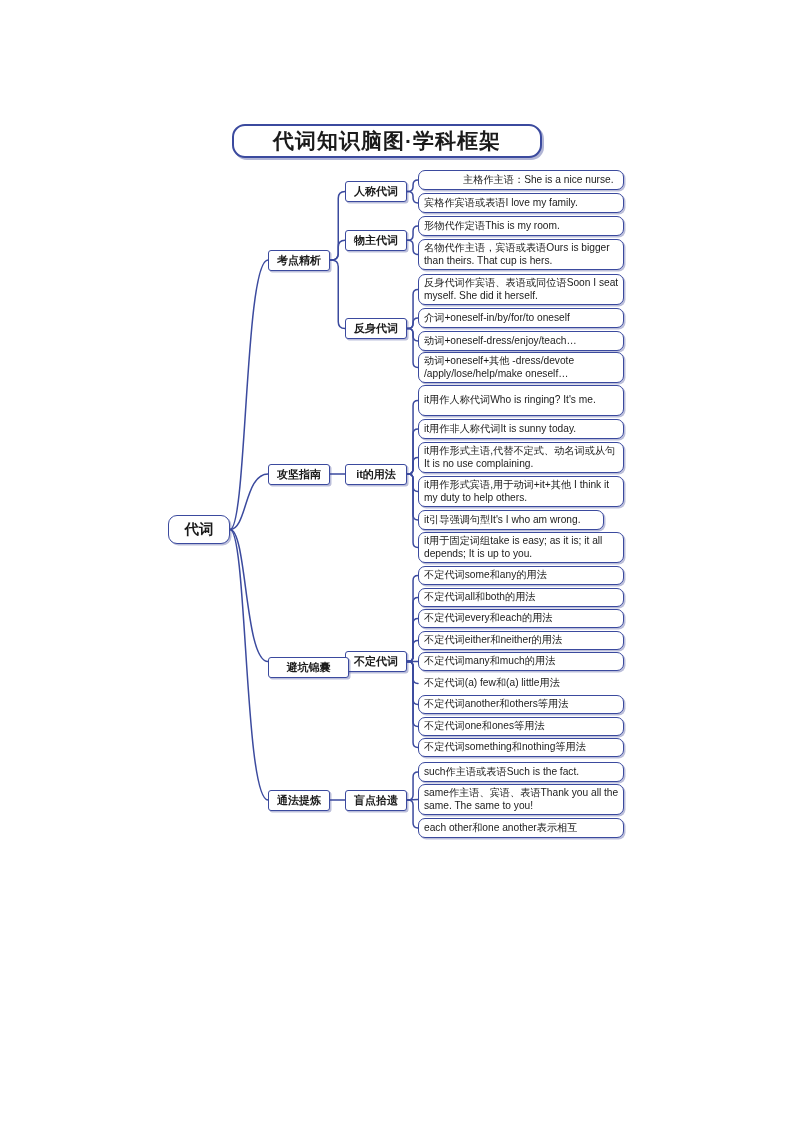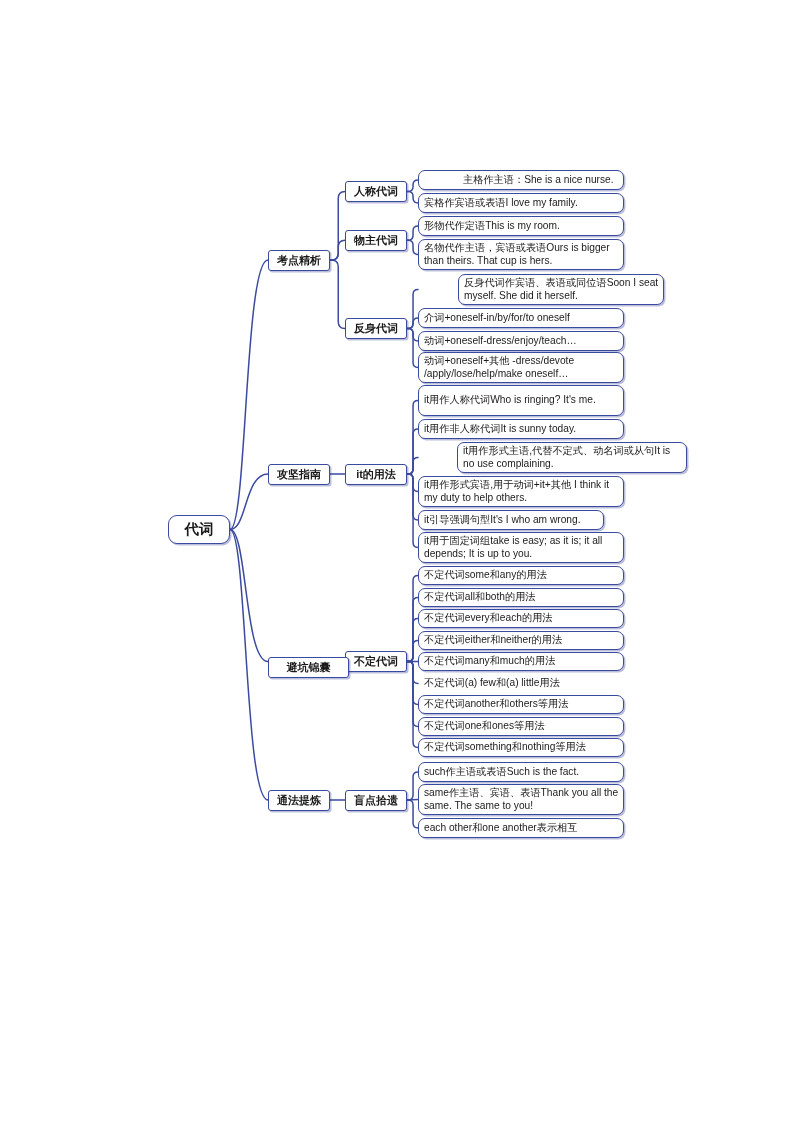--- a/index.html
+++ b/index.html
@@ -114,20 +114,23 @@
       <path d="M 407 661.5 L 408.1 661.5 Q 413.05 661.5 413.05 666.45 L 413.05 742.55 Q 413.05 747.5 418 747.5 L 418 747.5" fill="none" stroke="#3b4a9e" stroke-width="1.5" stroke-linecap="round"></path>
       <path d="M 330 661.5 L 345 661.5" fill="none" stroke="#3b4a9e" stroke-width="1.5" stroke-linecap="round"></path>
       <path d="M 230 529.5 C 247.1 529.5, 244.44 661.5, 268 661.5" fill="none" stroke="#3b4a9e" stroke-width="1.5" stroke-linecap="round"></path>
       <path d="M 407 800 L 408.1 800 Q 413.05 800 413.05 795.05 L 413.05 776.95 Q 413.05 772 418 772 L 418 772" fill="none" stroke="#3b4a9e" stroke-width="1.5" stroke-linecap="round"></path>
       <path d="M 407 800 L 418 799.5" fill="none" stroke="#3b4a9e" stroke-width="1.5" stroke-linecap="round"></path>
       <path d="M 407 800 L 408.1 800 Q 413.05 800 413.05 804.95 L 413.05 823.05 Q 413.05 828 418 828 L 418 828" fill="none" stroke="#3b4a9e" stroke-width="1.5" stroke-linecap="round"></path>
       <path d="M 330 800 L 345 800" fill="none" stroke="#3b4a9e" stroke-width="1.5" stroke-linecap="round"></path>
       <path d="M 230 529.5 C 247.1 529.5, 244.44 800, 268 800" fill="none" stroke="#3b4a9e" stroke-width="1.5" stroke-linecap="round"></path>
     </svg>
 
+  <div class="node node-title" id="title-node" style="left: 232px; top: 124px; width: 310px; height: 34px;">
+    <span>代词知识脑图·学科框架</span>
+  </div>
 
   <div class="node node-root" id="root-node" style="left: 168px; top: 515px; width: 62px; height: 29px;">
     <span>代词</span>
   </div>
 
   <div id="nodes">
       <div class="node node-leaf" style="left: 418px; top: 170px; width: 206px; height: 20px; padding-left: 44px;">
         <span class="txt">主格作主语：She is a nice nurse.</span>
       </div>
       <div class="node node-leaf" style="left: 418px; top: 193px; width: 206px; height: 20px;">
@@ -138,21 +141,21 @@
       </div>
       <div class="node node-leaf" style="left: 418px; top: 216px; width: 206px; height: 20px;">
         <span class="txt">形物代作定语This is my room.</span>
       </div>
       <div class="node node-leaf" style="left: 418px; top: 239px; width: 206px; height: 31px;">
         <span class="txt">名物代作主语，宾语或表语Ours is bigger than theirs. That cup is hers.</span>
       </div>
       <div class="node node-l3" style="left: 345px; top: 230px; width: 62px; height: 21px;">
         <span class="txt">物主代词</span>
       </div>
-      <div class="node node-leaf" style="left: 418px; top: 274px; width: 206px; height: 31px; margin-left: 40px;">
+      <div class="node node-leaf" style="left: 418px; top: 274px; width: 206px; height: 31px;">
         <span class="txt">反身代词作宾语、表语或同位语Soon I seat myself. She did it herself.</span>
       </div>
       <div class="node node-leaf" style="left: 418px; top: 308px; width: 206px; height: 20px;">
         <span class="txt">介词+oneself-in/by/for/to oneself</span>
       </div>
       <div class="node node-leaf" style="left: 418px; top: 331px; width: 206px; height: 20px;">
         <span class="txt">动词+oneself-dress/enjoy/teach…</span>
       </div>
       <div class="node node-leaf" style="left: 418px; top: 352px; width: 206px; height: 31px;">
         <span class="txt">动词+oneself+其他 -dress/devote /apply/lose/help/make oneself…</span>
@@ -162,21 +165,21 @@
       </div>
       <div class="node node-l2" style="left: 268px; top: 250px; width: 62px; height: 21px;">
         <span class="txt">考点精析</span>
       </div>
       <div class="node node-leaf" style="left: 418px; top: 385px; width: 206px; height: 31px;">
         <span class="txt">it用作人称代词Who is ringing? It's me.</span>
       </div>
       <div class="node node-leaf" style="left: 418px; top: 419px; width: 206px; height: 20px;">
         <span class="txt">it用作非人称代词It is sunny today.</span>
       </div>
-      <div class="node node-leaf" style="left: 418px; top: 442px; width: 230px; height: 31px; margin-left: 39px;">
+      <div class="node node-leaf" style="left: 418px; top: 442px; width: 206px; height: 31px;">
         <span class="txt">it用作形式主语,代替不定式、动名词或从句It is no use complaining.</span>
       </div>
       <div class="node node-leaf" style="left: 418px; top: 476px; width: 206px; height: 31px;">
         <span class="txt">it用作形式宾语,用于动词+it+其他 I think it my duty to help others.</span>
       </div>
       <div class="node node-leaf" style="left: 418px; top: 510px; width: 186px; height: 20px;">
         <span class="txt">it引导强调句型It's I who am wrong.</span>
       </div>
       <div class="node node-leaf" style="left: 418px; top: 532px; width: 206px; height: 31px;">
         <span class="txt">it用于固定词组take is easy; as it is; it all depends; It is up to you.</span>

